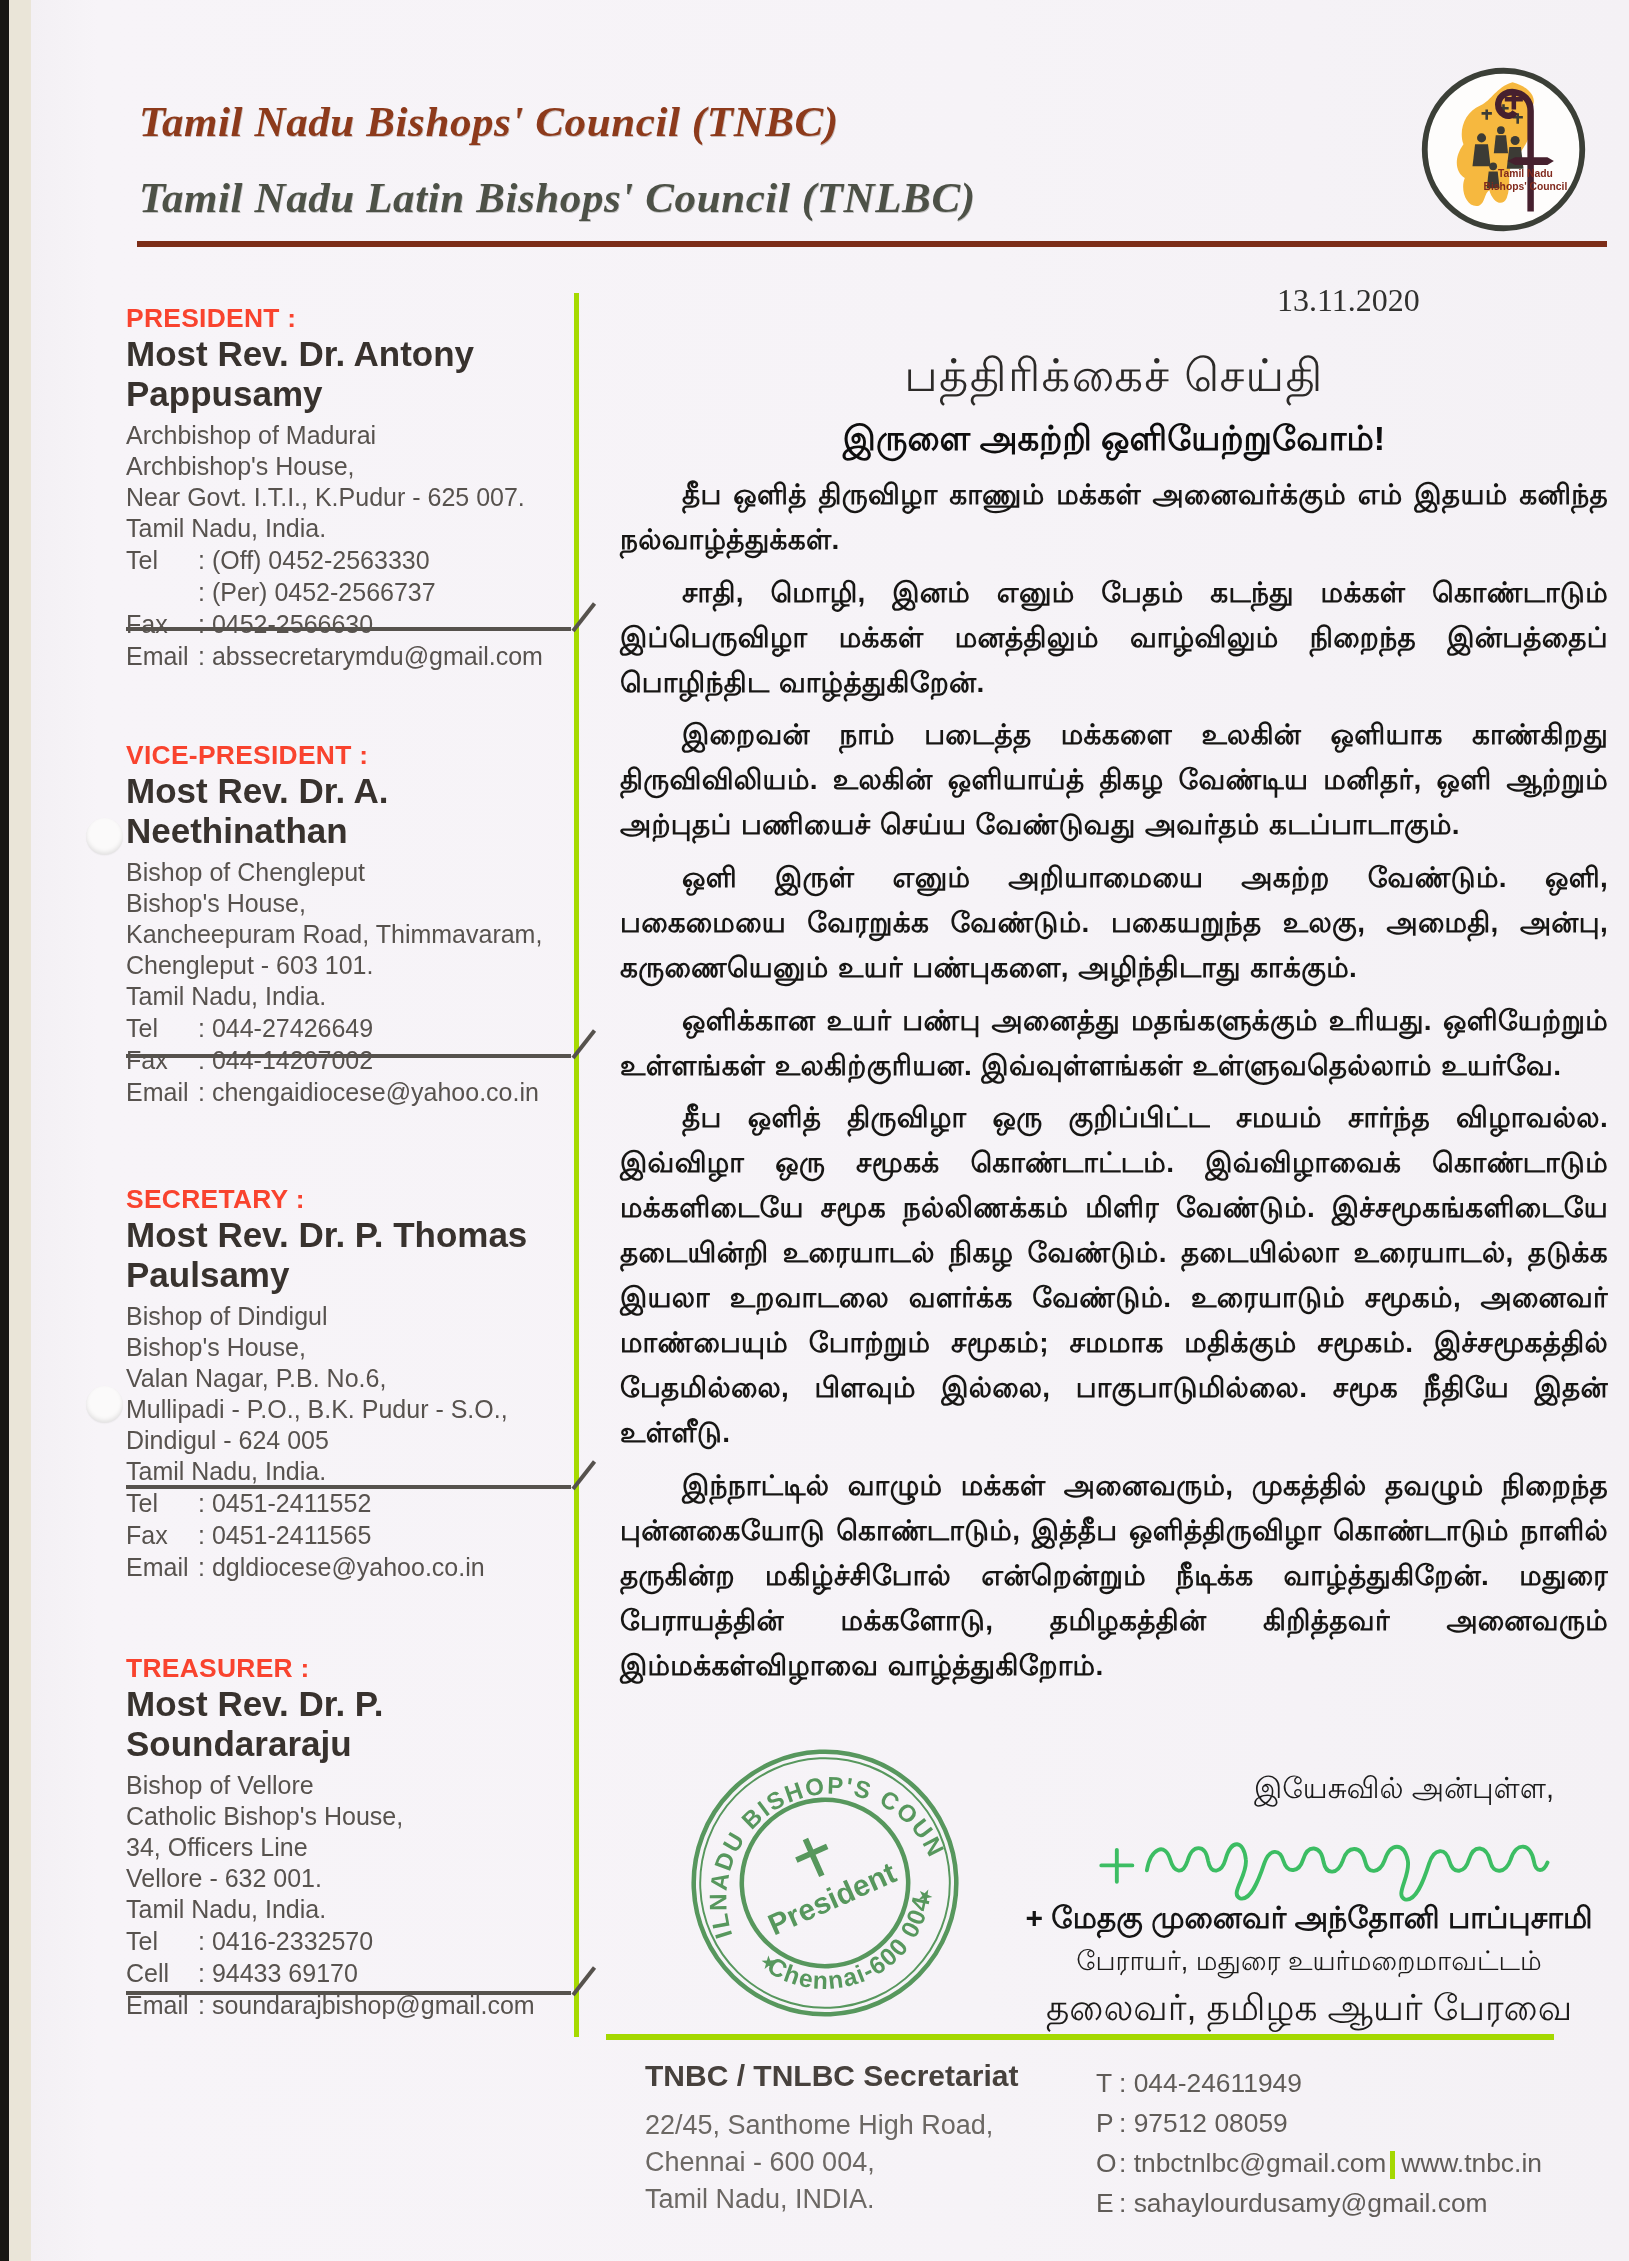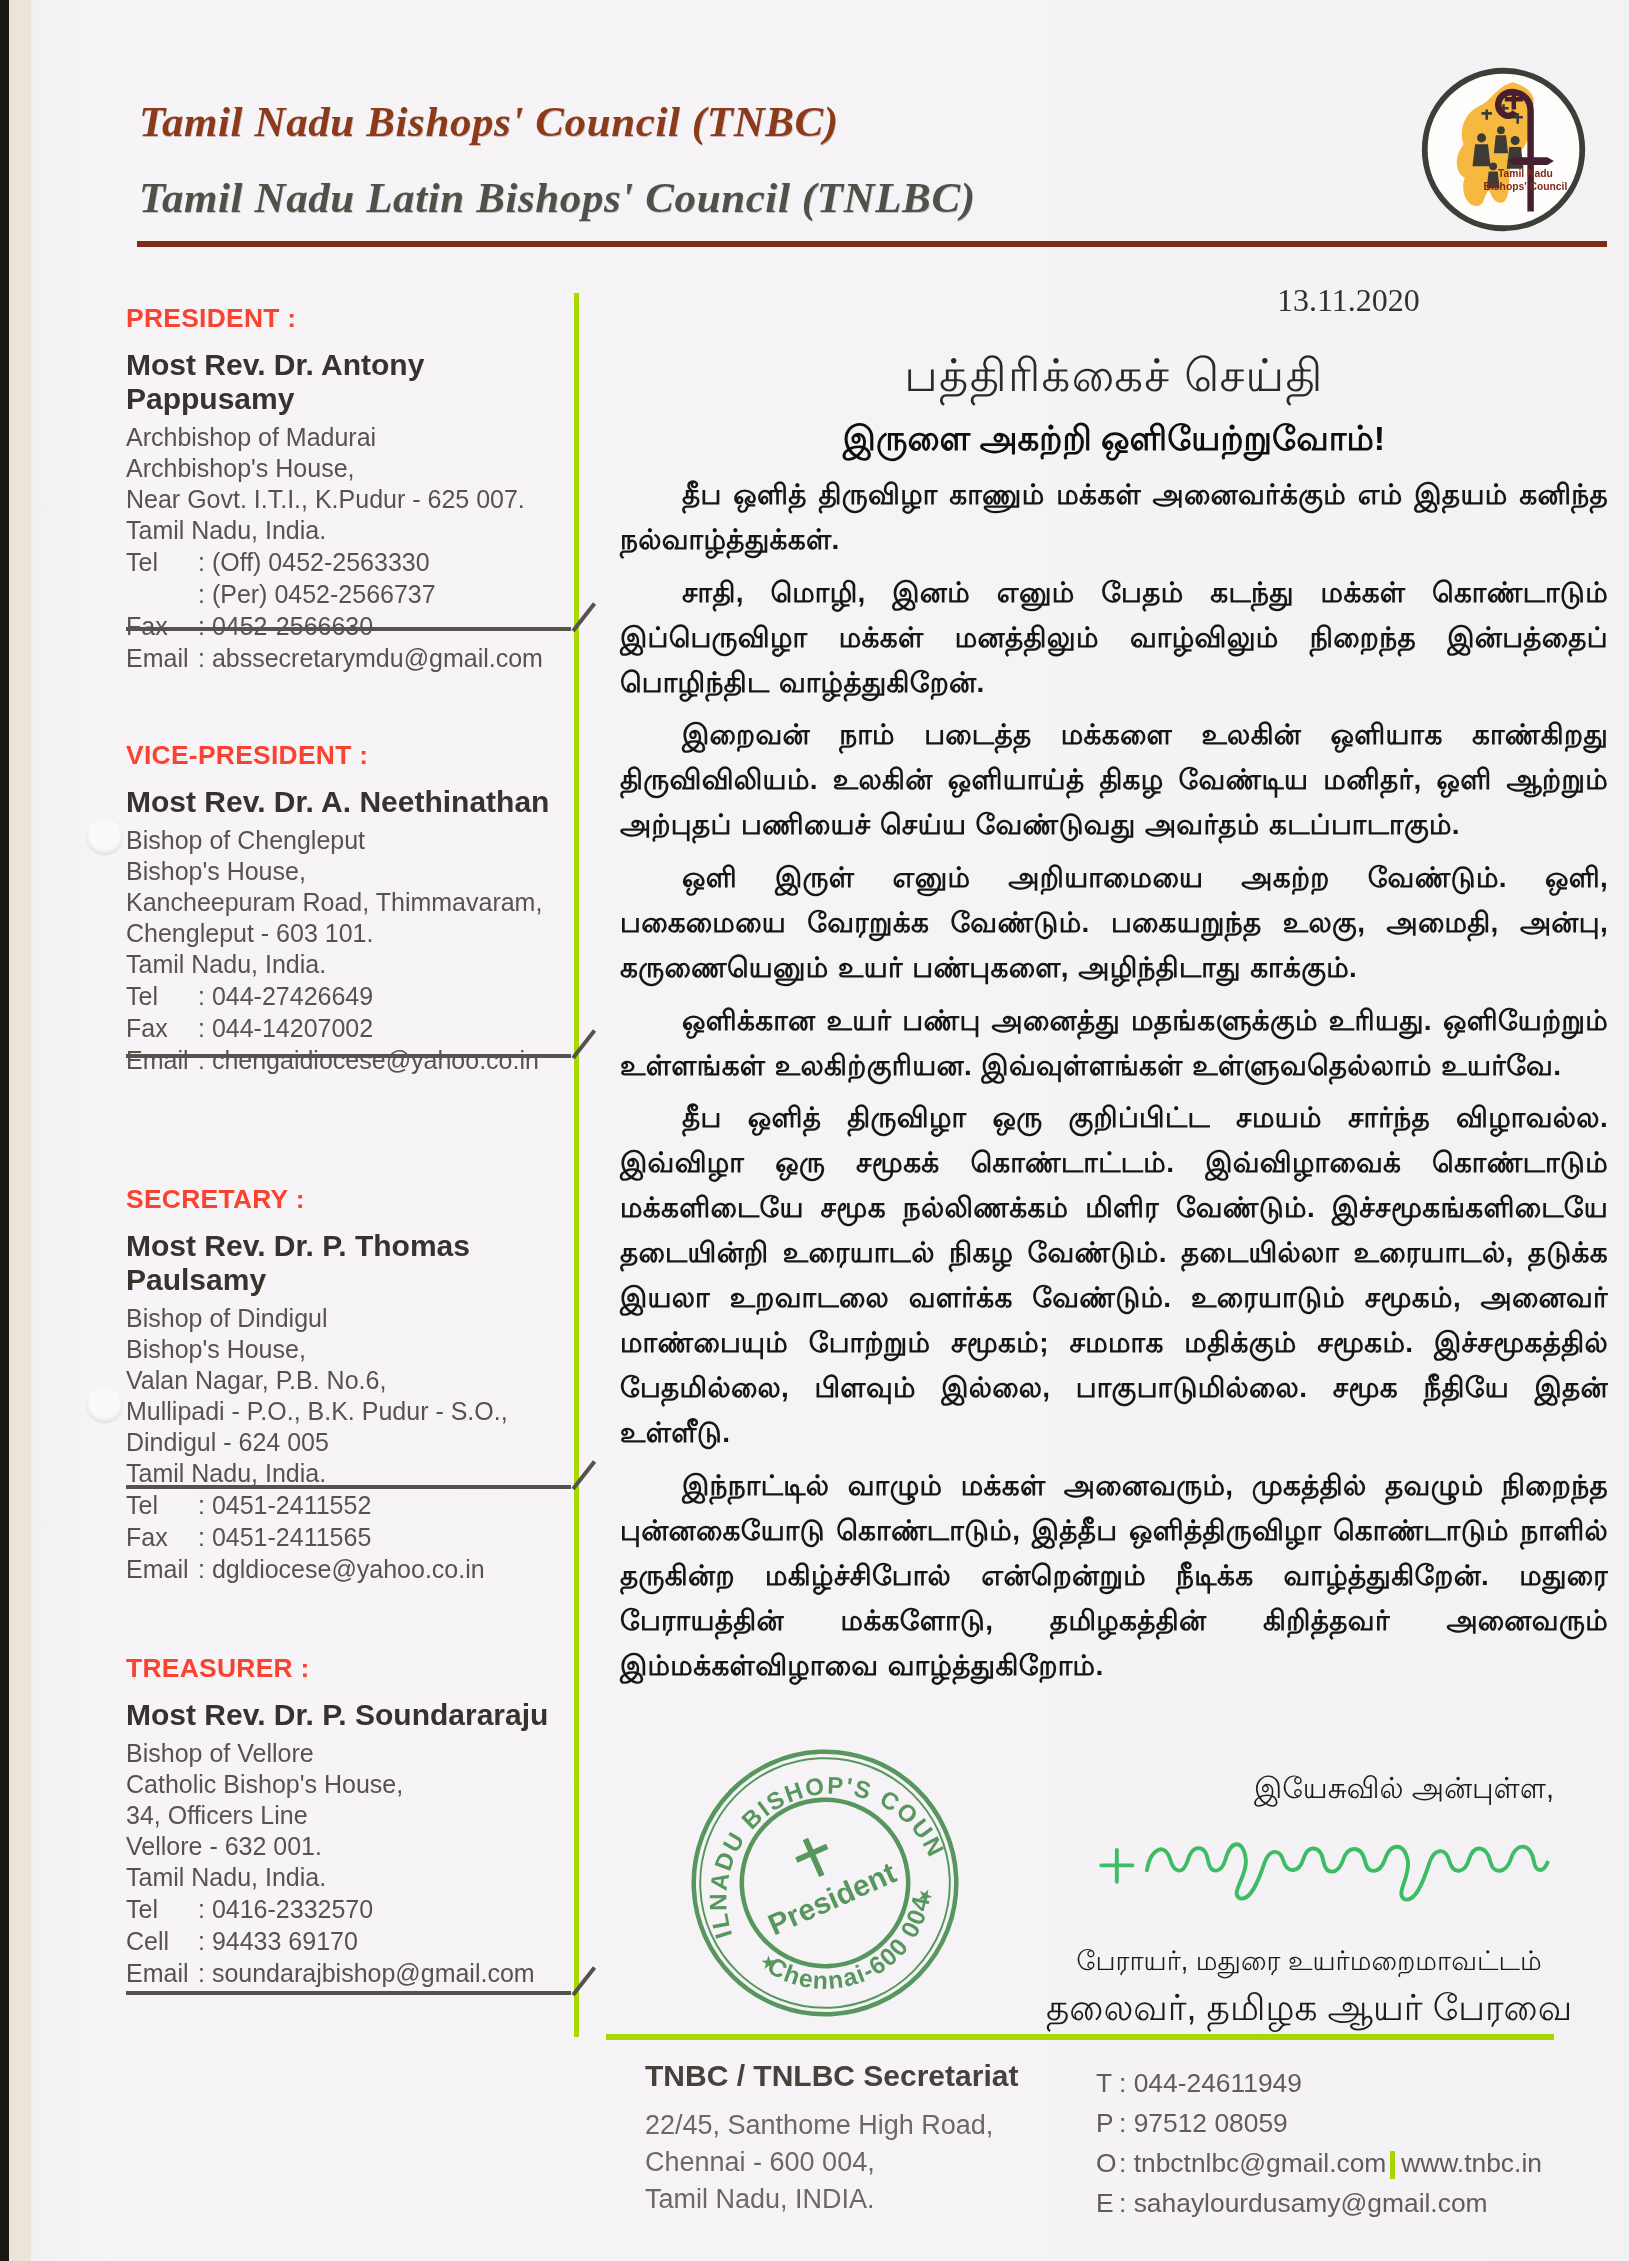--- a/index.html
+++ b/index.html
@@ -27,21 +27,21 @@
   
   .date { position:absolute; left:1277px; top:282px; width:258px; text-align:left;
           font-family:"Liberation Serif", serif; font-size:32px; color:#30302e; }
 
   
   .vline { position:absolute; left:574px; top:293px; width:5.2px; height:1744px; background:#a6da00; }
 
   
   .section { position:absolute; left:126px; width:451px; }
   .sec-label { font-size:26.4px; font-weight:bold; color:#f9432e; letter-spacing:0.3px; }
-  .sec-name { margin-top:14px; font-size:30px; font-weight:bold; color:#38322e; }
+  .sec-name { font-size:35px; font-weight:bold; color:#38322e; }
   .addr-line { font-size:25px; line-height:31px; color:#57524e; }
   .addr-wrap { margin-top:6.4px; }
   .contact-row { font-size:25px; line-height:32px; color:#57524e; white-space:nowrap; }
   .c-label { display:inline-block; width:72px; }
   .sep { position:absolute; left:126px; width:445px; height:3.9px; background:#56524d; }
   .sep .tick { position:absolute; right:-3.9px; bottom:0; width:3.9px; height:35px; background:#56524d;
                transform:rotate(38deg); transform-origin:bottom center; }
 
   
   .h1 { position:absolute; left:619px; top:350px; width:990px; text-align:center;
@@ -216,20 +216,21 @@
                  C344,182 360,140 372,104 C382,74 404,72 412,100 C420,126 444,122 452,96
                  C462,64 488,66 494,100 C500,130 524,126 534,98 C544,66 572,66 580,100
                  C586,128 610,124 620,98 C632,60 660,60 668,98 C674,130 640,170 662,178
                  C684,184 700,142 712,104 C722,72 746,70 754,100 C762,128 786,124 794,96
                  C804,64 830,66 838,100 C844,128 870,124 880,96 C892,58 922,62 928,100
                  C932,124 948,122 956,102"></path>
       </g>
     </svg>
   </div>
 
+  <div class="sig-name">+ மேதகு முனைவர் அந்தோனி பாப்புசாமி</div>
   <div class="sig-title1">பேராயர், மதுரை உயர்மறைமாவட்டம்</div>
   <div class="sig-title2">தலைவர், தமிழக ஆயர் பேரவை</div>
 
   <div class="stamp">
     <svg width="286" height="286" viewBox="0 0 440 440">
       <defs>
         <path id="arcTop" d="M 57,248 A 163,163 0 1 1 383,248"></path>
         <path id="arcBottom" d="M 67,276 A 163,163 0 0 0 373,276"></path>
       </defs>
       <circle cx="220" cy="220" r="202" fill="none" stroke="#4b9152" stroke-width="7"></circle>

